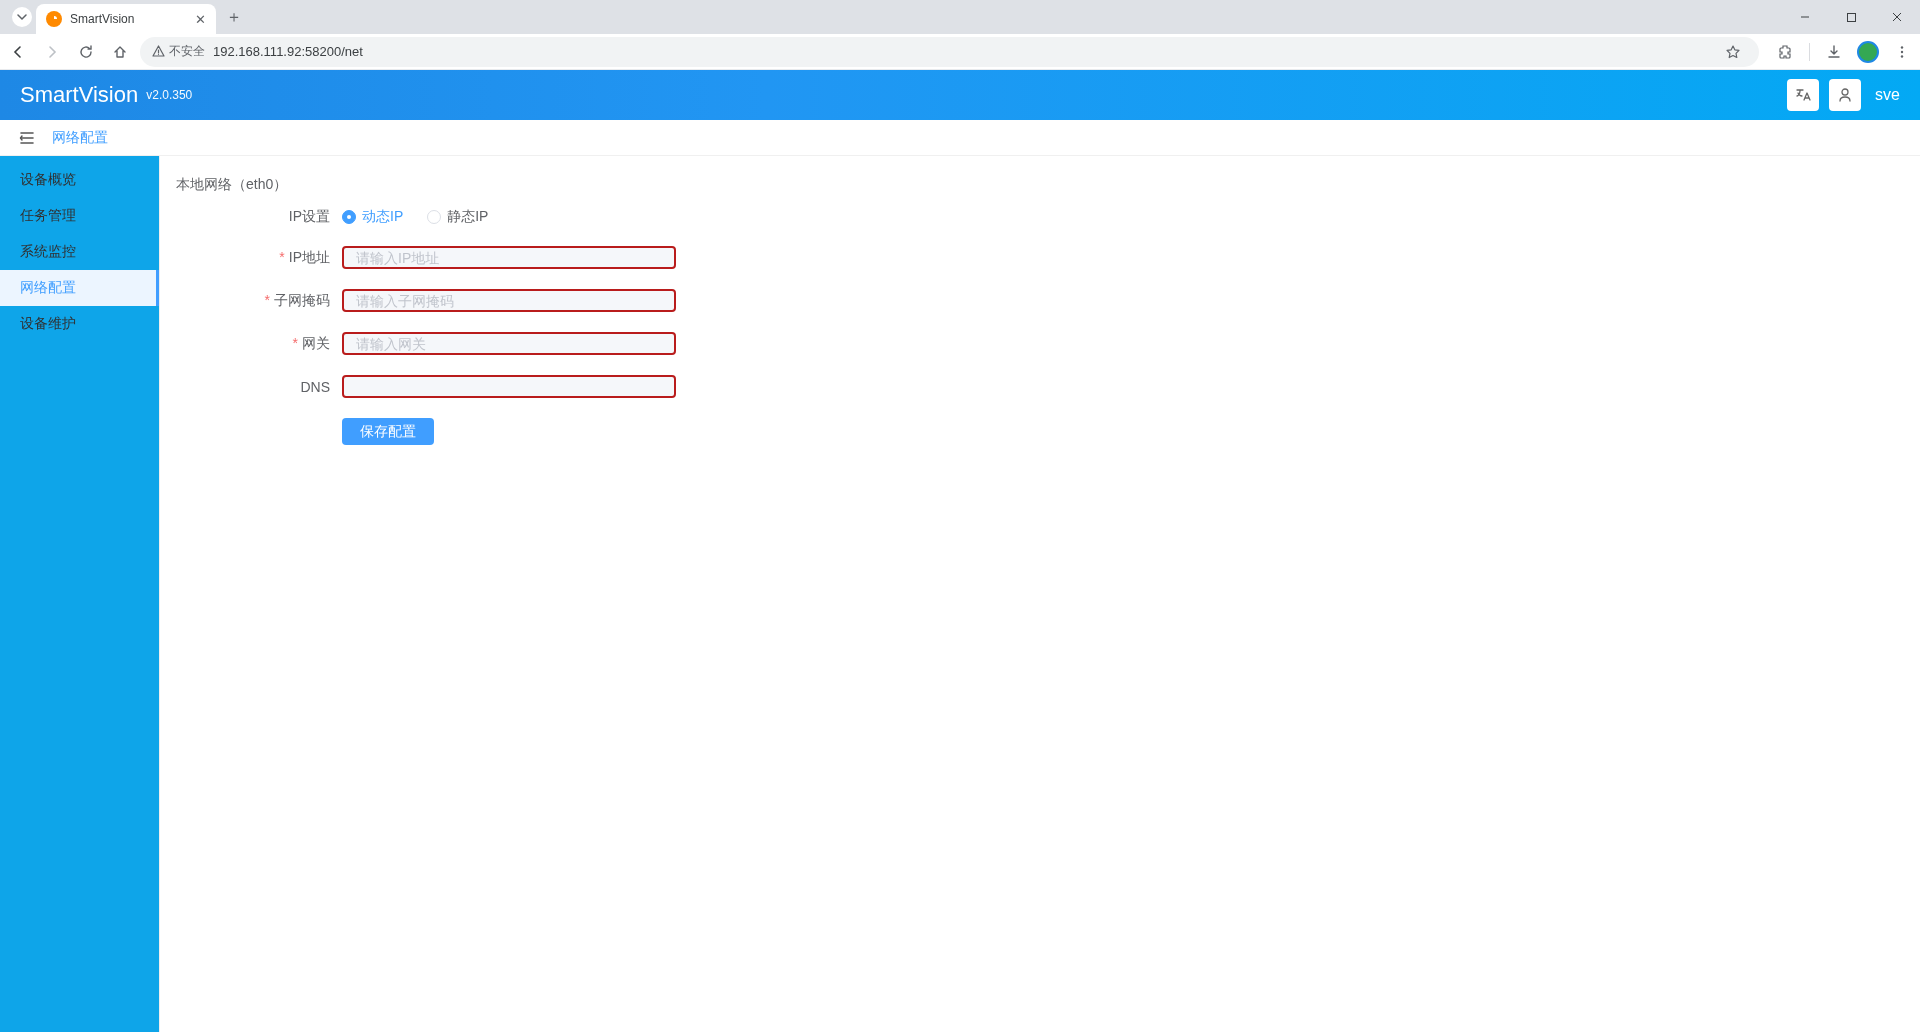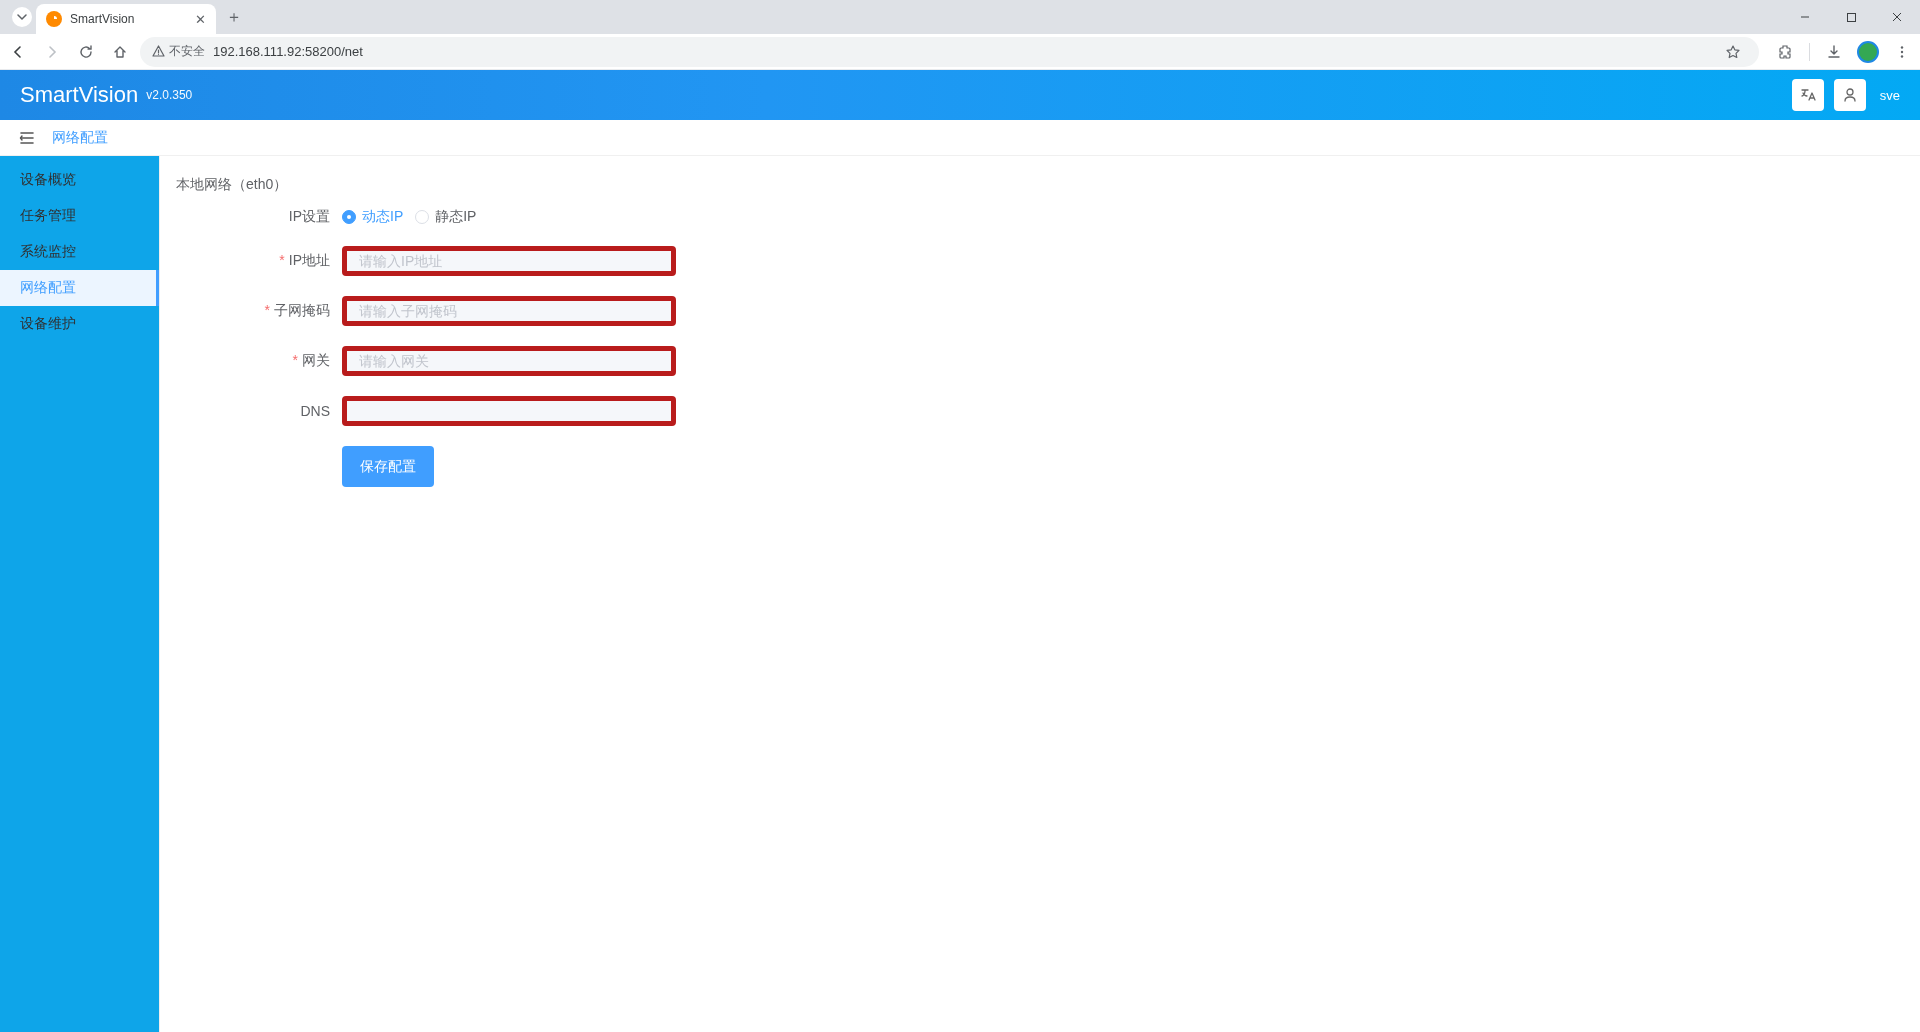--- a/index.html
+++ b/index.html
@@ -27,51 +27,51 @@
   .addr-icon { width:28px; height:28px; display:flex; align-items:center; justify-content:center; color:#5f6368; cursor:pointer; border-radius:4px; }
   .addr-divider { width:1px; height:18px; background:#dadce0; margin:0 4px; }
   .profile-dot { width:22px; height:22px; border-radius:50%; background:#34a853; border:2px solid #1e88e5; display:flex; align-items:center; justify-content:center; color:#fff; font-size:10px; }
 
   
   .app-header { height:50px; background: linear-gradient(90deg, #1e88e5 0%, #2196f3 40%, #03a9f4 100%); display:flex; align-items:center; padding:0 20px; color:#fff; }
   .app-title { font-size:22px; font-weight:500; }
   .app-version { font-size:12px; margin-left:8px; opacity:0.95; }
   .header-actions { margin-left:auto; display:flex; align-items:center; gap:10px; }
   .header-btn { width:32px; height:32px; background:#fff; border-radius:4px; display:flex; align-items:center; justify-content:center; color:#666; cursor:pointer; }
-  .header-user { color:#fff; font-size:13px; margin-left:4px;}
+  .header-user { color:#fff; font-size:16px; margin-left:4px;}
 
   
   .crumb-row { height:36px; display:flex; align-items:center; padding:0 18px; background:#fff; border-bottom:1px solid #f0f0f0; gap:16px;}
   .menu-toggle { color:#555; cursor:pointer; display:flex; }
   .crumb { color:#409eff; font-size:14px; cursor:pointer; }
 
   
   .layout { display:flex; height: calc(100vh - 34px - 36px - 50px - 36px); min-height:500px; }
   .sidebar { width:160px; border-right:1px solid #eee; background:#0ea5e9; padding-top:6px; }
   .side-item { height:36px; display:flex; align-items:center; padding:0 20px; font-size:14px; color:#303133; cursor:pointer; }
   .side-item.active { background:#ecf5ff; color:#409eff; border-right:3px solid #409eff; }
   .content { flex:1; background:#fff; overflow:auto; }
   .panel { margin:12px 16px 20px 16px; background:#fff; }
   .panel-title { font-size:14px; color:#606266; padding:8px 0 14px 0; }
   .section-title { font-size:16px; font-weight:600; color:#303133; padding:6px 0 18px 26px; }
 
   .form { padding-left:26px; }
   .form-row { display:flex; align-items:center; margin-bottom:20px; }
   .label-cell { width:140px; text-align:right; padding-right:12px; font-size:14px; color:#606266; display:flex; justify-content:flex-end; gap:4px;}
   .req { color:#f56c6c; }
-  .control-cell { display:flex; align-items:center; gap:12px; }
+  .control-cell { display:flex; align-items:center; gap:24px; }
   .radio { display:flex; align-items:center; gap:6px; cursor:pointer; font-size:14px; color:#606266;}
   .radio .dot { width:14px; height:14px; border-radius:50%; border:1px solid #dcdfe6; position:relative; background:#fff;}
   .radio.checked .dot { border-color:#409eff; background:#409eff; }
   .radio.checked .dot::after { content:''; width:4px; height:4px; border-radius:50%; background:#fff; position:absolute; top:50%; left:50%; transform:translate(-50%,-50%); }
   .radio.checked { color:#409eff; }
-  .text-input { width:334px; height:30px; border:5px solid #b91c1c; border-radius:4px; padding:0 12px; font-size:14px; color:#606266; outline:none; background:#fff;}
+  .text-input { width:334px; height:23px; border:2px solid #b91c1c; border-radius:4px; padding:0 12px; font-size:14px; color:#606266; outline:none; background:#fff;}
   .text-input::placeholder { color:#c0c4cc; }
   .text-input:disabled { background:#f5f7fa; color:#c0c4cc; cursor:not-allowed; }
-  .btn-primary { height:41px; padding:0 18px; background:#409eff; color:#fff; border:none; border-radius:4px; font-size:14px; cursor:pointer; }
+  .btn-primary { height:27px; padding:0 18px; background:#409eff; color:#fff; border:none; border-radius:4px; font-size:14px; cursor:pointer; }
 
   svg { display:block; }
 </style>
 </head>
 <body>
 
 <div class="browser-chrome">
   <div class="tab-bar">
     <div class="tab-drop">
       <svg width="10" height="10" viewBox="0 0 10 10">

